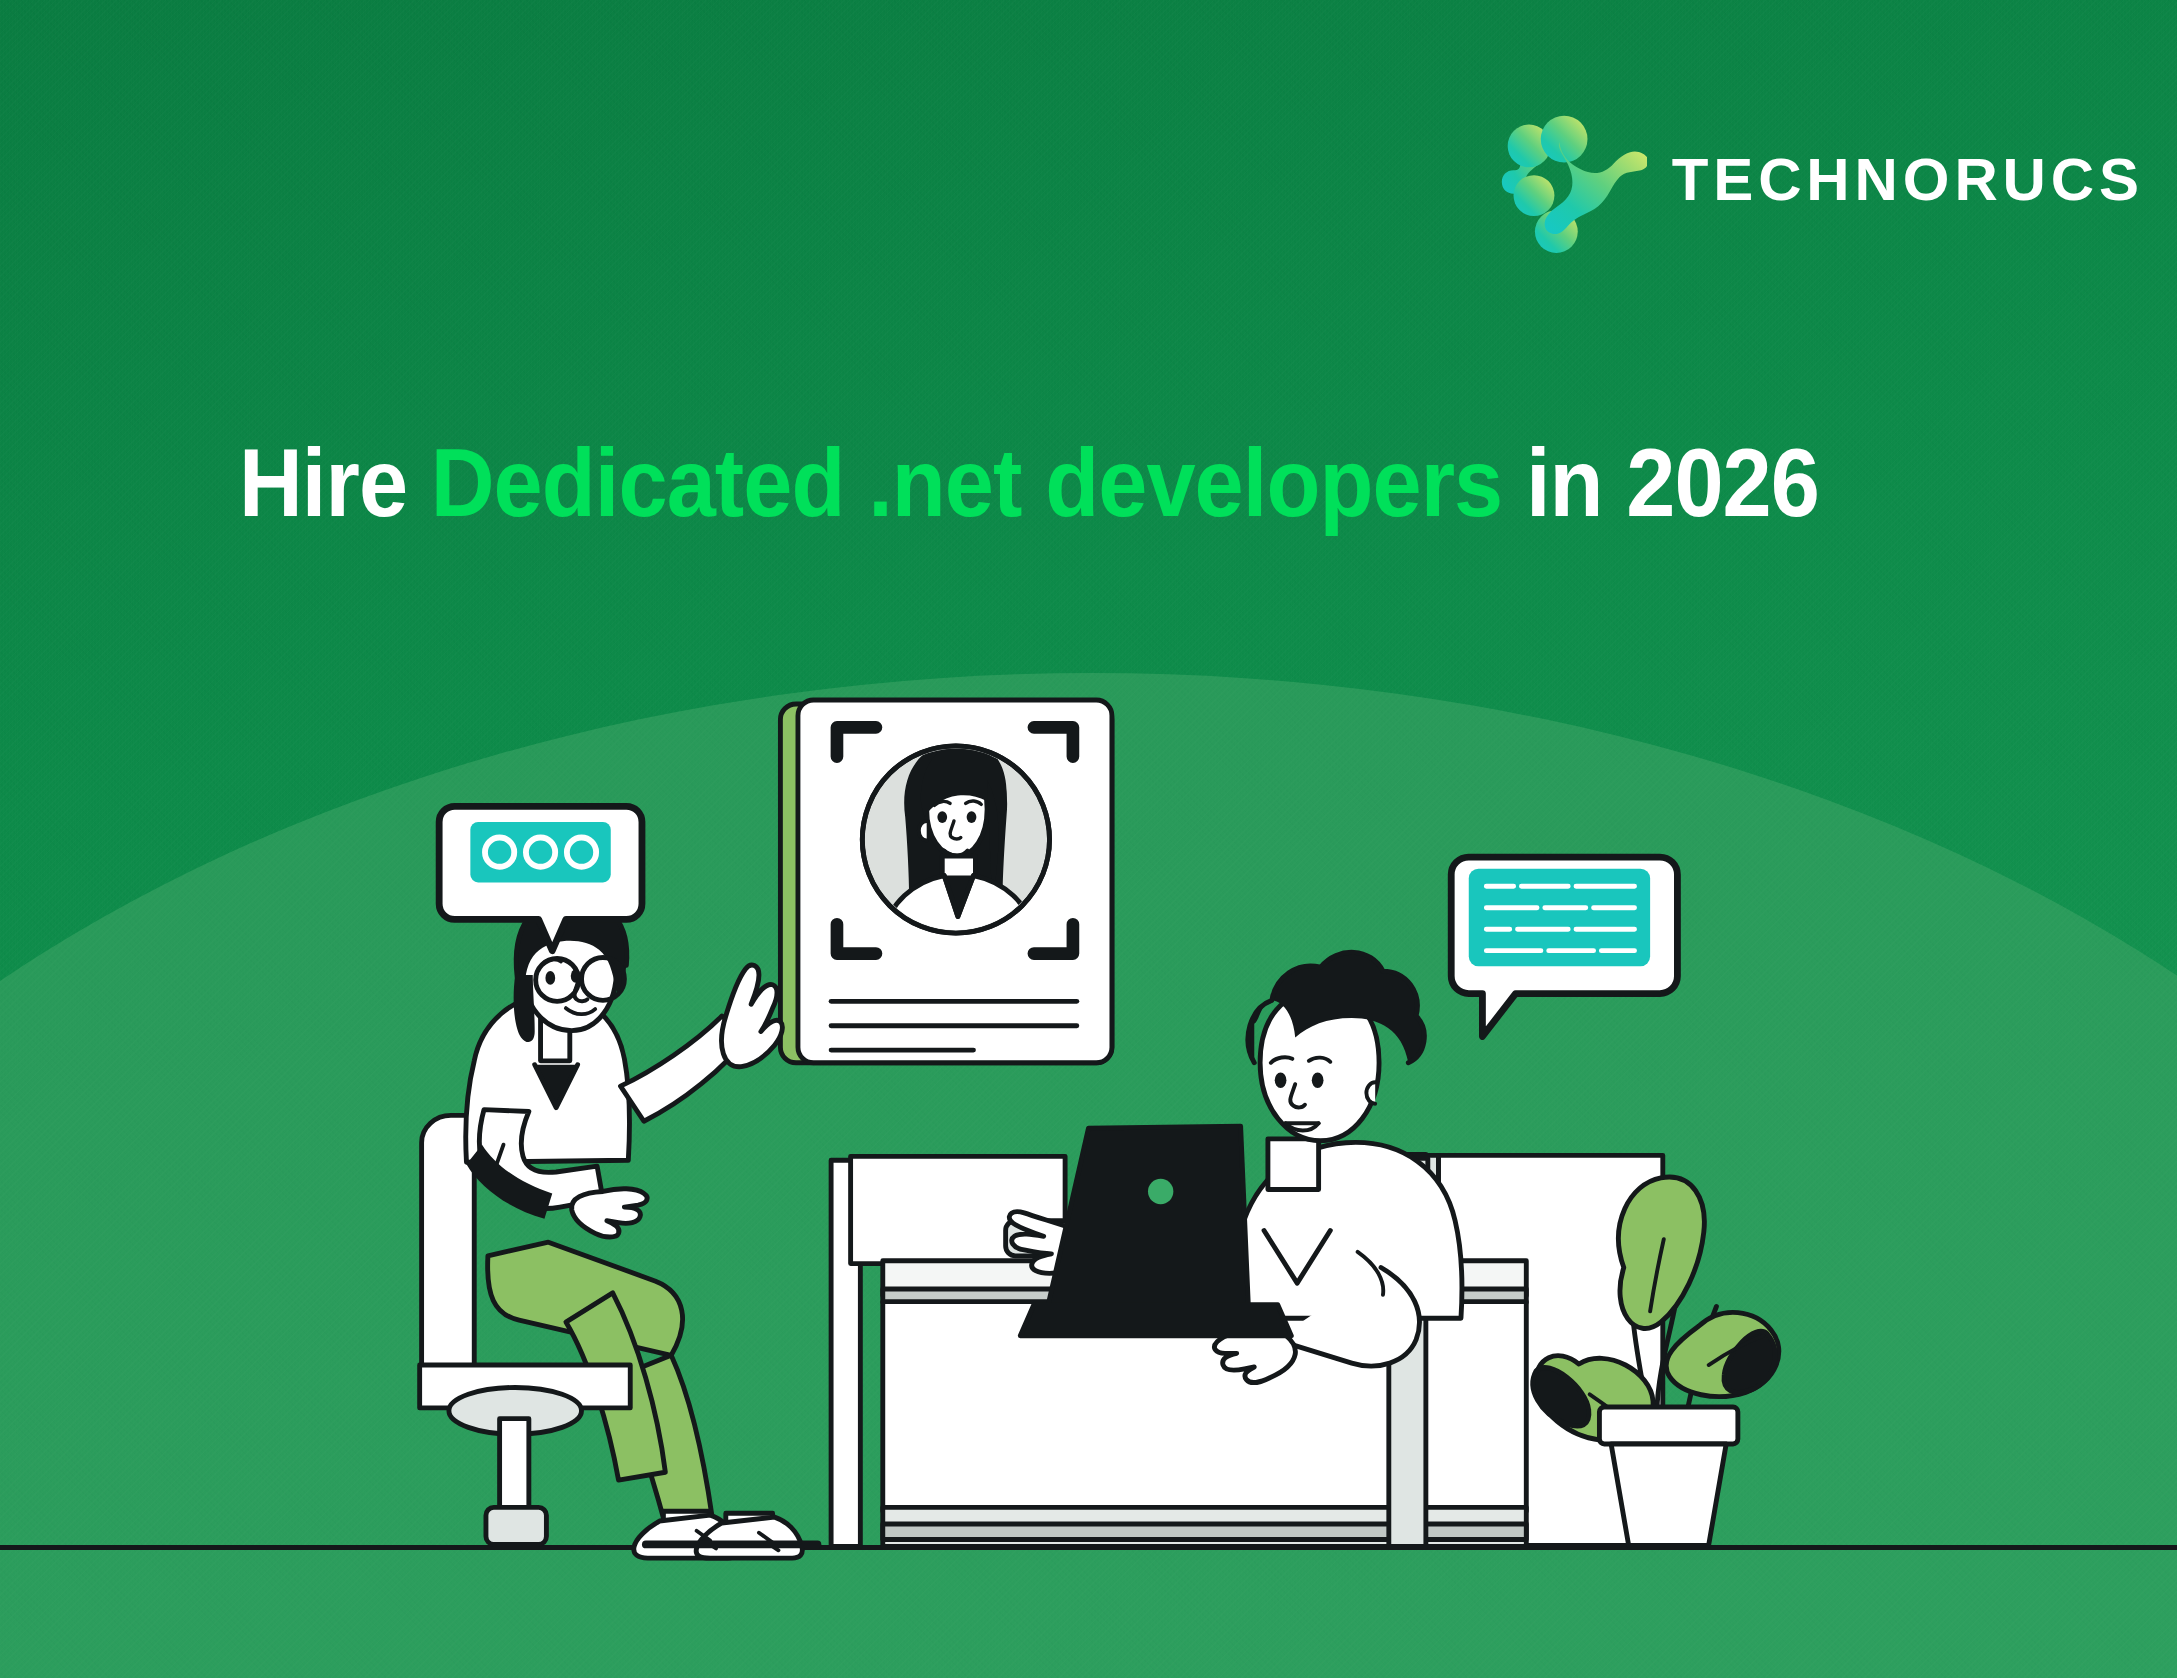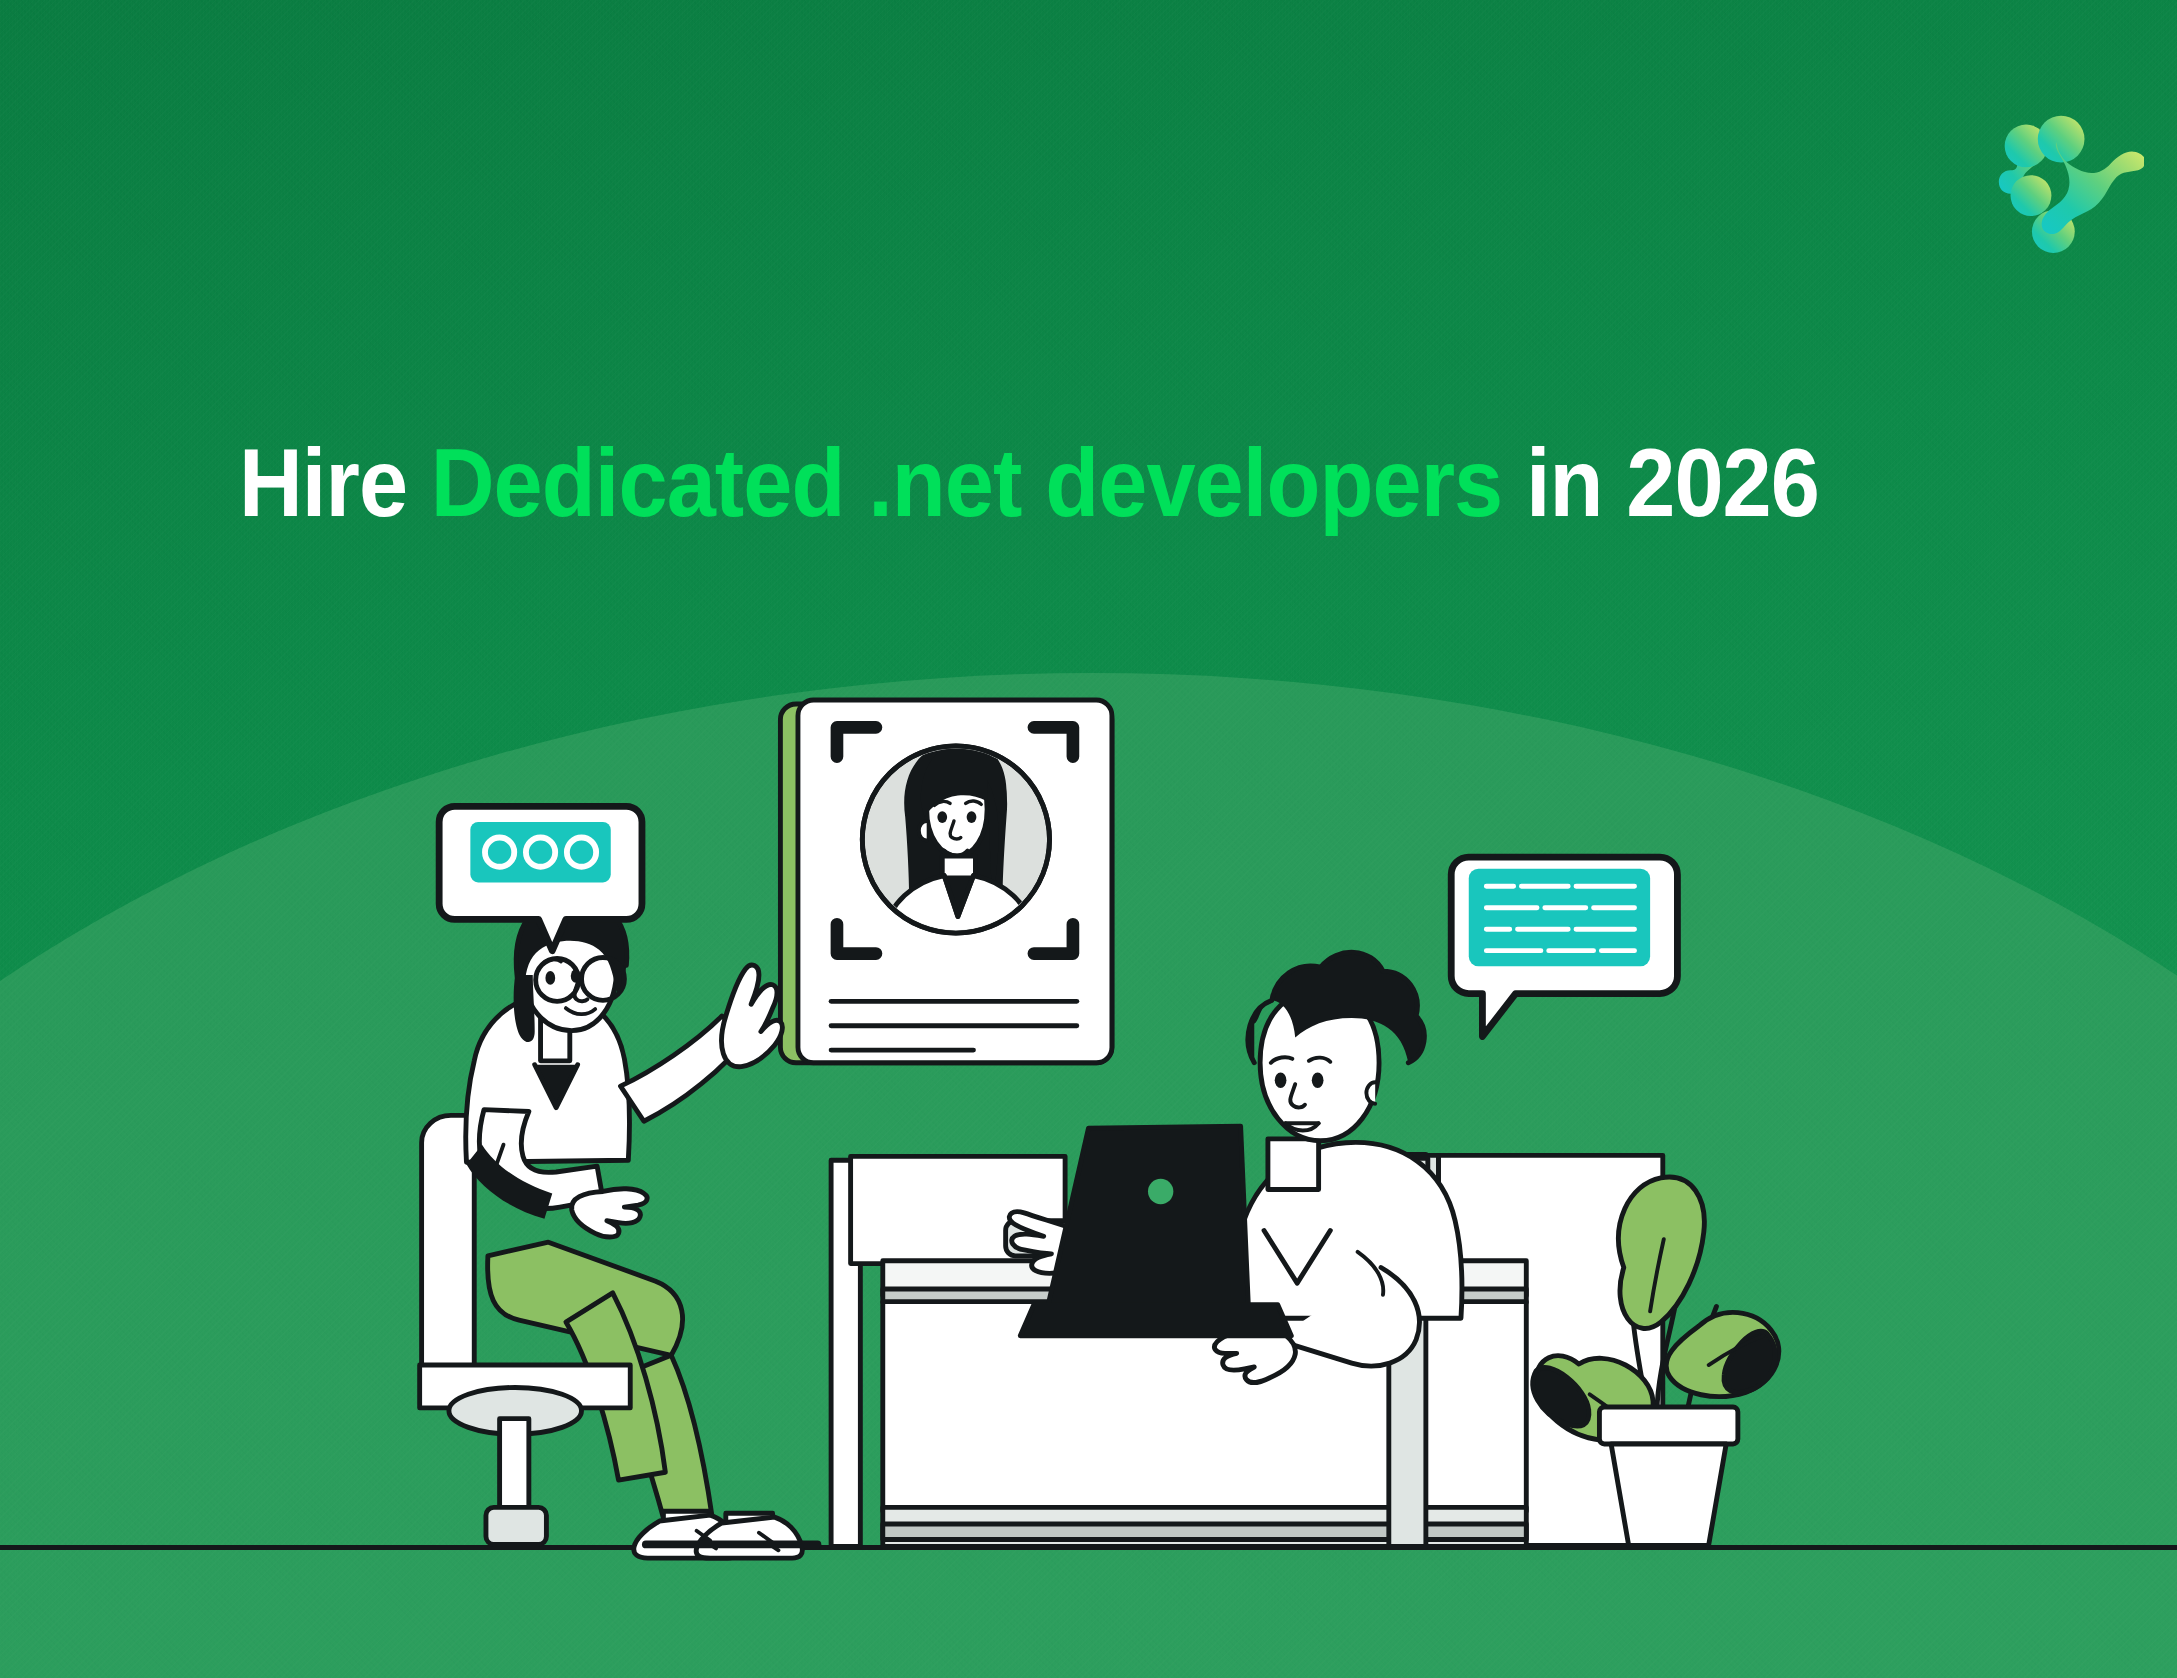--- a/index.html
+++ b/index.html
@@ -112,20 +112,21 @@
       <path d="M18 40c0-12 9-21 21-21s21 9 21 21c0 11-7 15-13 20c-7 6-12 9-12 17c0 7-5 12-12 12s-12-5-12-12s5-12 12-12c5 0 7-2 7-7c0-7-12-9-12-18z" fill="url(#lg)"></path>
       <circle cx="39" cy="40" r="22" fill="url(#lg)"></circle>
       <circle cx="44" cy="91" r="21" fill="url(#lg)"></circle>
 
       <circle cx="75" cy="33" r="24" fill="url(#lg)"></circle>
 
       <circle cx="67" cy="128" r="22" fill="url(#lg)"></circle>
 
       <path d="M70 36c2 14 10 22 22 28c14 7 25 4 34-6c9-10 20-16 30-10c9 5 6 15-2 17c-8 2-16 1-22 7c-8 8-11 21-22 30c-10 8-23 10-31 20c-5 6-10 10-17 8c-7-2-9-10-5-17c5-9 16-12 22-21c7-10 5-22 0-33c-5-10-11-16-9-23z" fill="url(#lg)"></path>
     </svg>
+    <div class="logo-text">TECHNORUCS</div>
   </div>
 
   <div class="headline">
     <span class="hl-white">Hire </span><span class="hl-accent">Dedicated .net developers</span><span class="hl-white"> in 2026</span>
   </div>
 
   <svg class="illus" viewBox="0 0 2233 1721">
     <g stroke="#14181a" stroke-width="5" stroke-linejoin="round" stroke-linecap="round">
 
       <g>

